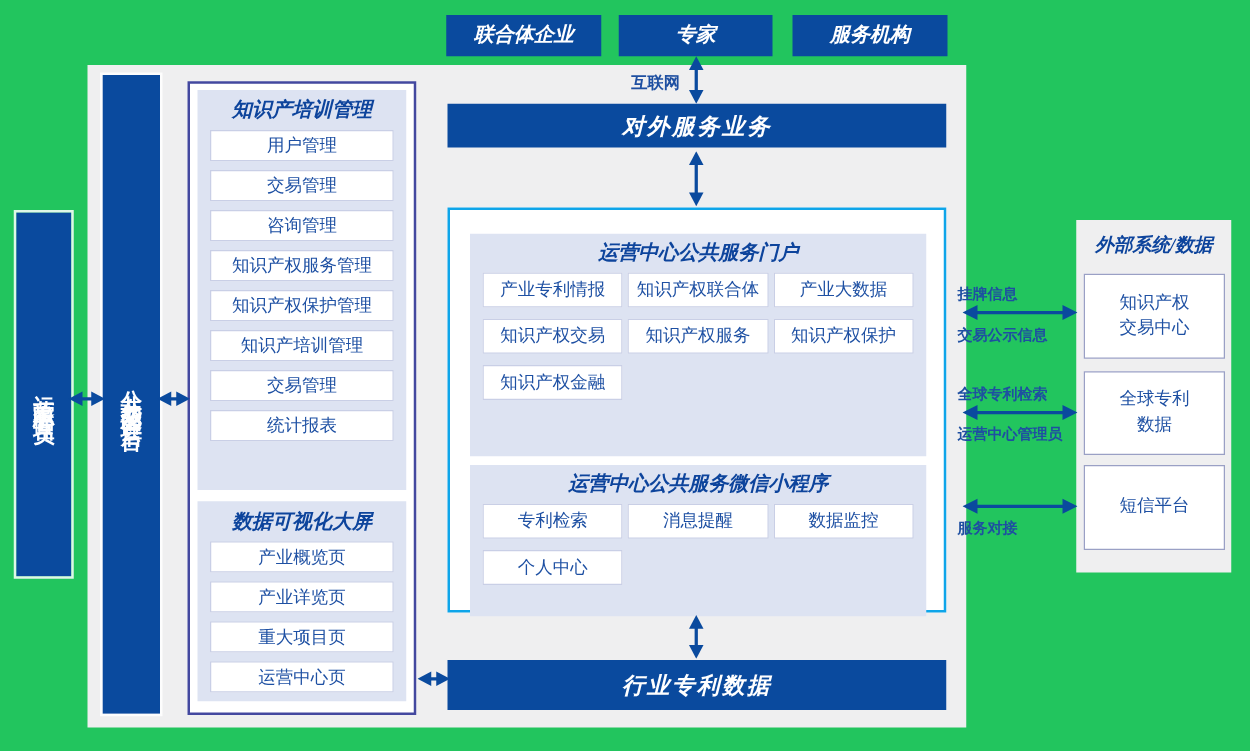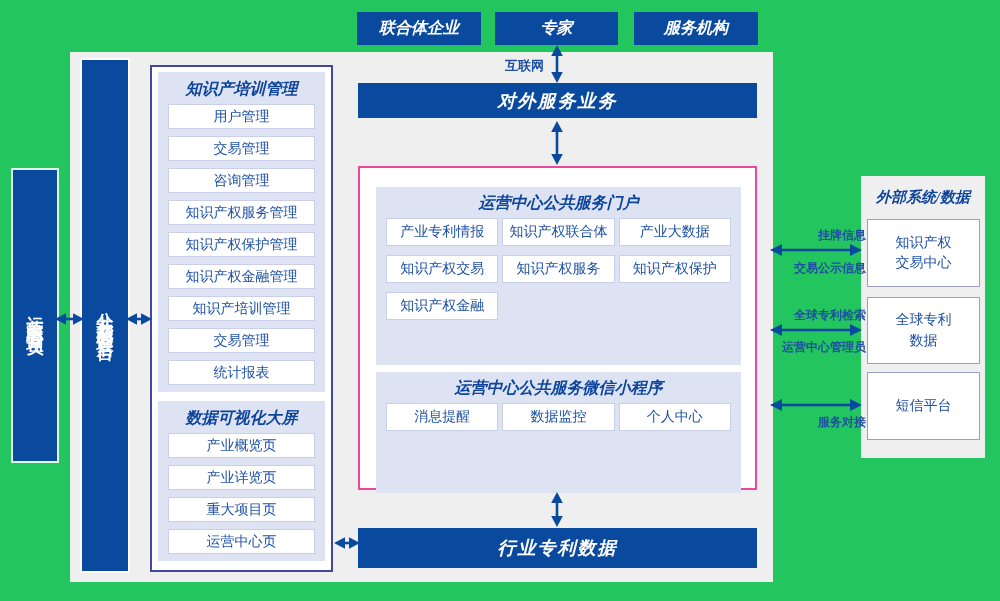--- a/index.html
+++ b/index.html
@@ -20,21 +20,21 @@
     position:absolute;background:#0a4a9e;color:#ffffff;
     display:flex;align-items:center;justify-content:center;
     outline:2px solid rgba(255,255,255,.85);
   }
   .vbar span{
     writing-mode:vertical-rl;text-orientation:upright;
     font-weight:bold;font-size:17px;letter-spacing:4px;color:#ffffff;
   }
   .outerbox{position:absolute;background:#ffffff;box-sizing:border-box;}
   .leftbox{border:2px solid #43489f;}
-  .centerbox{border:2px solid #ec4899;}
+  .centerbox{border:2px solid #0ea5e9;}
   .panel{
     position:absolute;background:#dde3f2;box-sizing:border-box;
   }
   .panel-title{
     text-align:center;font-weight:bold;font-style:italic;
     color:#0d449c;font-size:16px;line-height:26px;
   }
   .cells-col{display:flex;flex-direction:column;gap:7px;margin:2px 10px 0 10px;}
   .cells-grid{display:grid;grid-template-columns:1fr 1fr 1fr;gap:9px 4px;margin:2px 10px 0 10px;}
   .cell{
@@ -44,21 +44,21 @@
   }
   .cell-sm{height:25px;}
   .cell-md{height:28px;}
   .extpanel{position:absolute;background:#efeff0;}
   .extbox{
     position:absolute;background:#ffffff;border:1px solid #9aa0c5;box-sizing:border-box;
     color:#1e50a3;font-size:14px;text-align:center;line-height:1.45;
     display:flex;align-items:center;justify-content:center;white-space:pre-line;
   }
   .lbl{
-    position:absolute;color:#1e4fa1;font-weight:bold;font-size:12px;text-align:right;
+    position:absolute;color:#1e4fa1;font-weight:bold;font-size:12px;text-align:left;
   }
   .net-lbl{
     position:absolute;color:#1e4fa1;font-weight:bold;font-size:13px;text-align:right;
   }
   .arrow{position:absolute;display:block;}
 </style>
 </head>
 <body>
 
 <div class="canvas">
@@ -101,20 +101,21 @@
         <div class="cell cell-md">产业大数据</div>
         <div class="cell cell-md">知识产权交易</div>
         <div class="cell cell-md">知识产权服务</div>
         <div class="cell cell-md">知识产权保护</div>
         <div class="cell cell-md">知识产权金融</div>
       </div>
     </div>
     <div class="panel" style="left:16px;top:204px;width:365px;height:121px;padding-top:3px;">
       <div class="panel-title">运营中心公共服务微信小程序</div>
       <div class="cells-grid">
+        <div class="cell cell-md">专利检索</div>
         <div class="cell cell-md">消息提醒</div>
         <div class="cell cell-md">数据监控</div>
         <div class="cell cell-md">个人中心</div>
       </div>
     </div>
   </div>
 
   <svg class="arrow" style="left:550px;top:492px;" width="14" height="35" viewBox="0 0 14 35">
     <line x1="7" y1="9" x2="7" y2="26" stroke="#0a4a9e" stroke-width="2.6"></line>
     <polygon points="7,0 1.2,11 12.8,11" fill="#0a4a9e"></polygon>
@@ -127,21 +128,20 @@
 
   <div class="outerbox leftbox" style="left:150px;top:65px;width:183px;height:507px;">
     <div class="panel" style="left:6px;top:5px;width:167px;height:320px;padding-top:4px;">
       <div class="panel-title">知识产培训管理</div>
       <div class="cells-col">
         <div class="cell cell-sm">用户管理</div>
         <div class="cell cell-sm">交易管理</div>
         <div class="cell cell-sm">咨询管理</div>
         <div class="cell cell-sm">知识产权服务管理</div>
         <div class="cell cell-sm">知识产权保护管理</div>
-        <div class="cell cell-sm">知识产权金融管理</div>
         <div class="cell cell-sm">知识产培训管理</div>
         <div class="cell cell-sm">交易管理</div>
         <div class="cell cell-sm">统计报表</div>
       </div>
     </div>
     <div class="panel" style="left:6px;top:334px;width:167px;height:160px;padding-top:4px;">
       <div class="panel-title">数据可视化大屏</div>
       <div class="cells-col">
         <div class="cell cell-sm">产业概览页</div>
         <div class="cell cell-sm">产业详览页</div>

